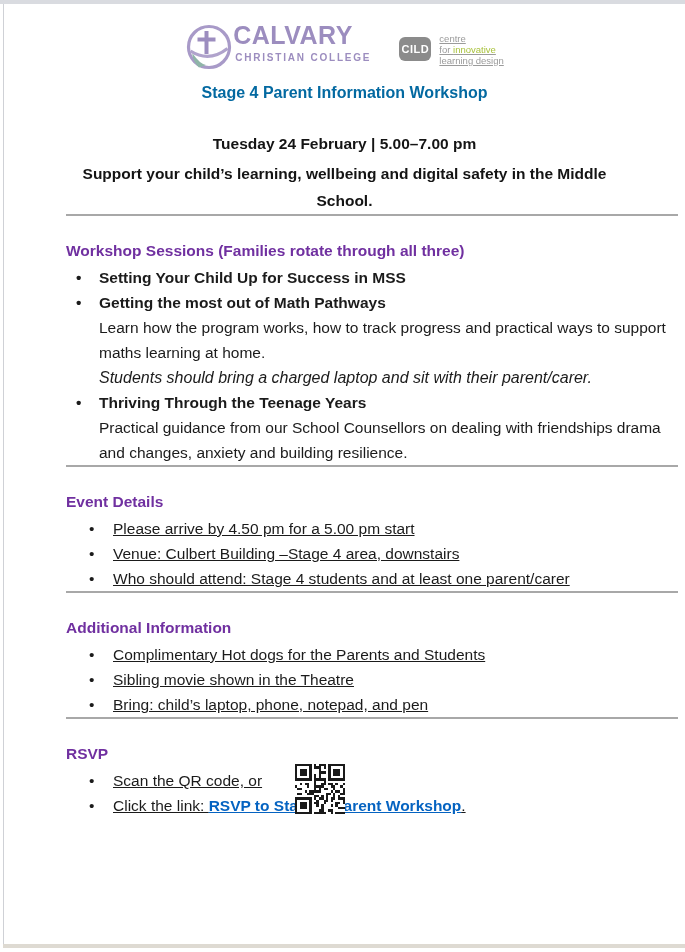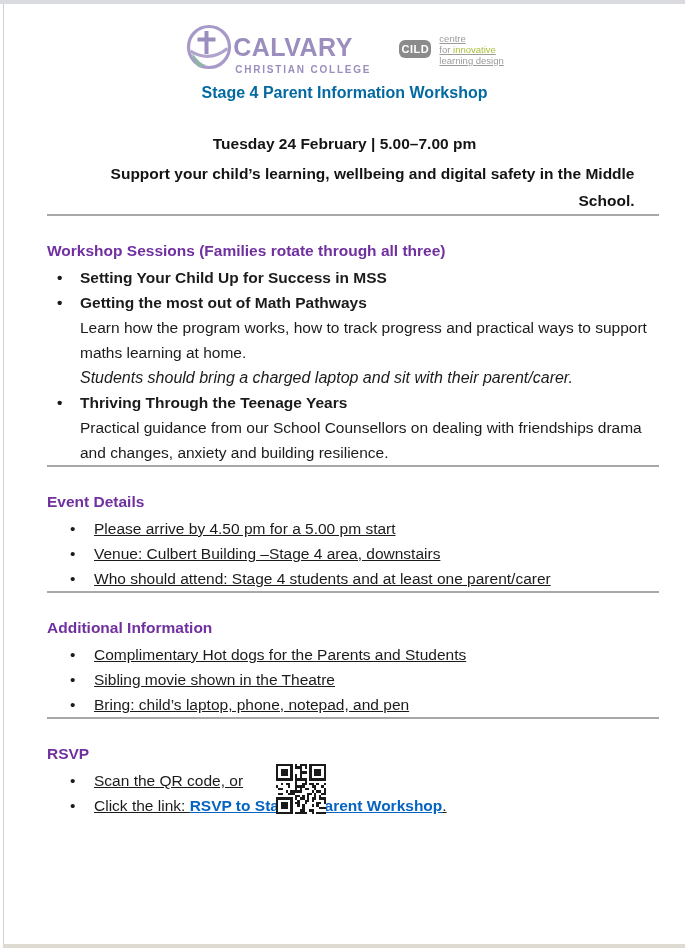--- a/index.html
+++ b/index.html
@@ -14,40 +14,40 @@
   }
   #screen { position: absolute; inset: 0; }
   .top-strip { position: absolute; top: 0; left: 0; right: 0; height: 4px; background: #d9dbe0; }
   .left-line { position: absolute; top: 4px; left: 3px; width: 1px; height: 941px; background: #cfd1d6; }
   .bottom-bar { position: absolute; top: 944px; left: 3px; right: 0; height: 4px; background: #dedad2; }
 
   .page { position: absolute; top: 4px; left: 4px; width: 681px; }
 
   
   .logos { display: flex; justify-content: center; align-items: center; gap: 28px; margin-top: 21px; height: 48px; }
-  .calvary { display: flex; align-items: flex-end; gap: 0; }
+  .calvary { display: flex; align-items: flex-start; gap: 0; }
   .calvary-text { display: flex; flex-direction: column; line-height: 1; }
   .calvary-name { font-weight: bold; font-size: 25px; letter-spacing: 0.5px; color: #9c8dbf; }
   .calvary-sub { font-weight: bold; font-size: 10px; letter-spacing: 1.8px; color: #9c8dbf; margin-top: 5px; padding-left: 2px; }
   .cild { display: flex; align-items: center; gap: 8px; }
   .cild-badge {
-    width: 32px; height: 18px; border-radius: 6px; background: #8b8b8b;
+    width: 32px; height: 24px; border-radius: 6px; background: #8b8b8b;
     color: #ffffff; font-weight: bold; font-size: 11px; letter-spacing: 0.5px;
     display: flex; align-items: center; justify-content: center;
   }
   .cild-text { font-size: 9.5px; line-height: 11px; color: #9b9b9b; text-decoration: underline; }
   .cild-green { color: #a9c23d; }
 
   
   .doc-title { margin-top: 10px; text-align: center; color: #0369a1; font-weight: bold; font-size: 16px; line-height: 19px; }
   .date-line { margin-top: 32px; text-align: center; font-weight: bold; font-size: 15.5px; line-height: 20px; color: #141414; }
-  .tagline { margin: 6px auto 0 auto; max-width: 580px; text-align: right; font-weight: bold; font-size: 15.5px; line-height: 27px; color: #141414; }
+  .tagline { margin: 6px auto 0 auto; max-width: 580px; text-align: center; font-weight: bold; font-size: 15.5px; line-height: 27px; color: #141414; }
 
   
-  .content { margin-left: 43px; width: 612px; }
+  .content { margin-left: 62px; width: 612px; }
   hr.rule { border: none; border-top: 2px solid #a8a8a8; margin: 0; }
   .rule-1 { margin-top: 11px; }
   .rule-mid { margin-top: 16px; }
   .section-heading { color: #7030a0; font-weight: bold; font-size: 15.5px; line-height: 25px; margin-top: 22px; }
 
   .blist { margin-top: 2px; }
   .li { display: flex; font-size: 15.5px; line-height: 25px; }
   .li .marker { flex: none; }
   .w-li .marker { width: 33px; padding-left: 10px; font-weight: bold; }
   .w-li .li-body { flex: 1; }

